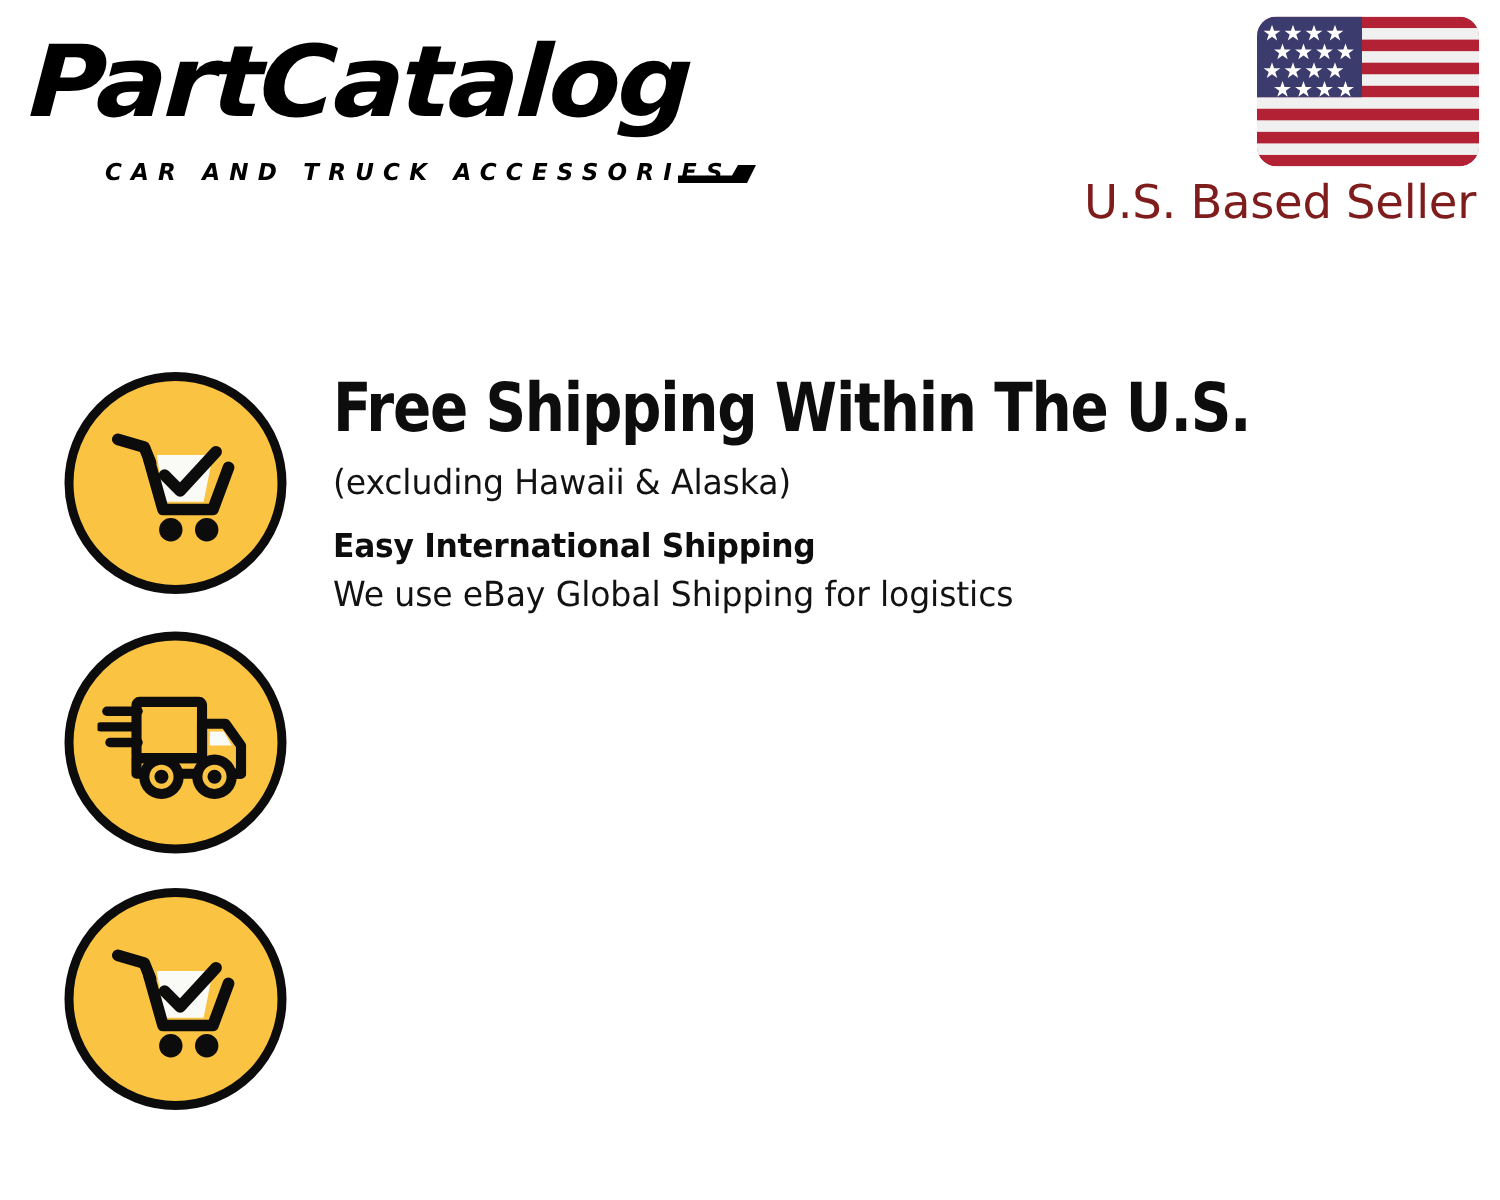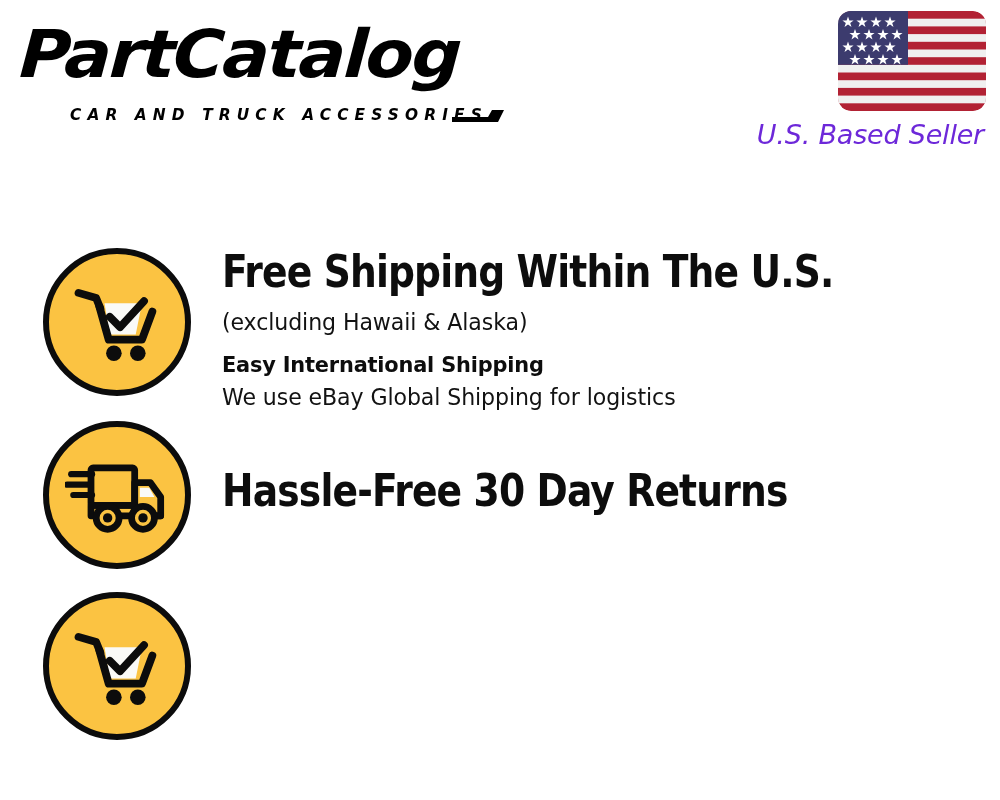--- a/index.html
+++ b/index.html
@@ -82,27 +82,26 @@
     overflow: hidden;
   }
   #us-flag-icon svg { display: block; }
 
   #us-seller-label {
     position: absolute;
     right: 16px;
     top: 116px;
     font-family: "DejaVu Sans", sans-serif;
     font-weight: 400;
-    font-size: 27px;
+    font-size: 31px;
     line-height: 38px;
     letter-spacing: -0.2px;
-    color: #6d28d9;
+    color: #7f1d1d;
     white-space: nowrap;
     text-align: right;
-    font-style: italic;
   }
 
   
   .feature-row {
     position: absolute;
     left: 0;
     width: 1000px;
   }
   #feature-row-shipping { top: 248px; height: 165px; }
   #feature-row-returns  { top: 421px; height: 150px; }
@@ -271,23 +270,20 @@
 
       <path d="M25 60 H67 M25 60 V70 H92" fill="none" stroke="#0c0c0c" stroke-width="6.5" stroke-linecap="round" stroke-linejoin="round"></path>
 
       <circle cx="41" cy="72" r="11" fill="#FBC342" stroke="#0c0c0c" stroke-width="6.5"></circle>
       <circle cx="41" cy="72" r="4.5" fill="#0c0c0c"></circle>
       <circle cx="75" cy="72" r="11" fill="#FBC342" stroke="#0c0c0c" stroke-width="6.5"></circle>
       <circle cx="75" cy="72" r="4.5" fill="#0c0c0c"></circle>
     </svg>
   </div>
 
-  <div class="feature-text">
-    <div class="headline">Hassle-Free 30 Day Returns</div>
-  </div>
 </div>
 
 <div class="feature-row" id="feature-row-sameday">
 
   <div class="feature-icon">
     <svg viewBox="0 0 100 100" width="104" height="104" aria-hidden="true">
       <polygon points="38,32 74,32 68,62 43,62" fill="#FAFAF7"></polygon>
       <path d="M13 22 L30 27 L34 37" fill="none" stroke="#0c0c0c" stroke-width="7.5" stroke-linecap="round" stroke-linejoin="round"></path>
       <path d="M33 35 L42 67 L74 67 L84 40" fill="none" stroke="#0c0c0c" stroke-width="7.5" stroke-linecap="round" stroke-linejoin="round"></path>
       <path d="M43 45 L53 55 L76 30" fill="none" stroke="#0c0c0c" stroke-width="7.5" stroke-linecap="round" stroke-linejoin="round"></path>

